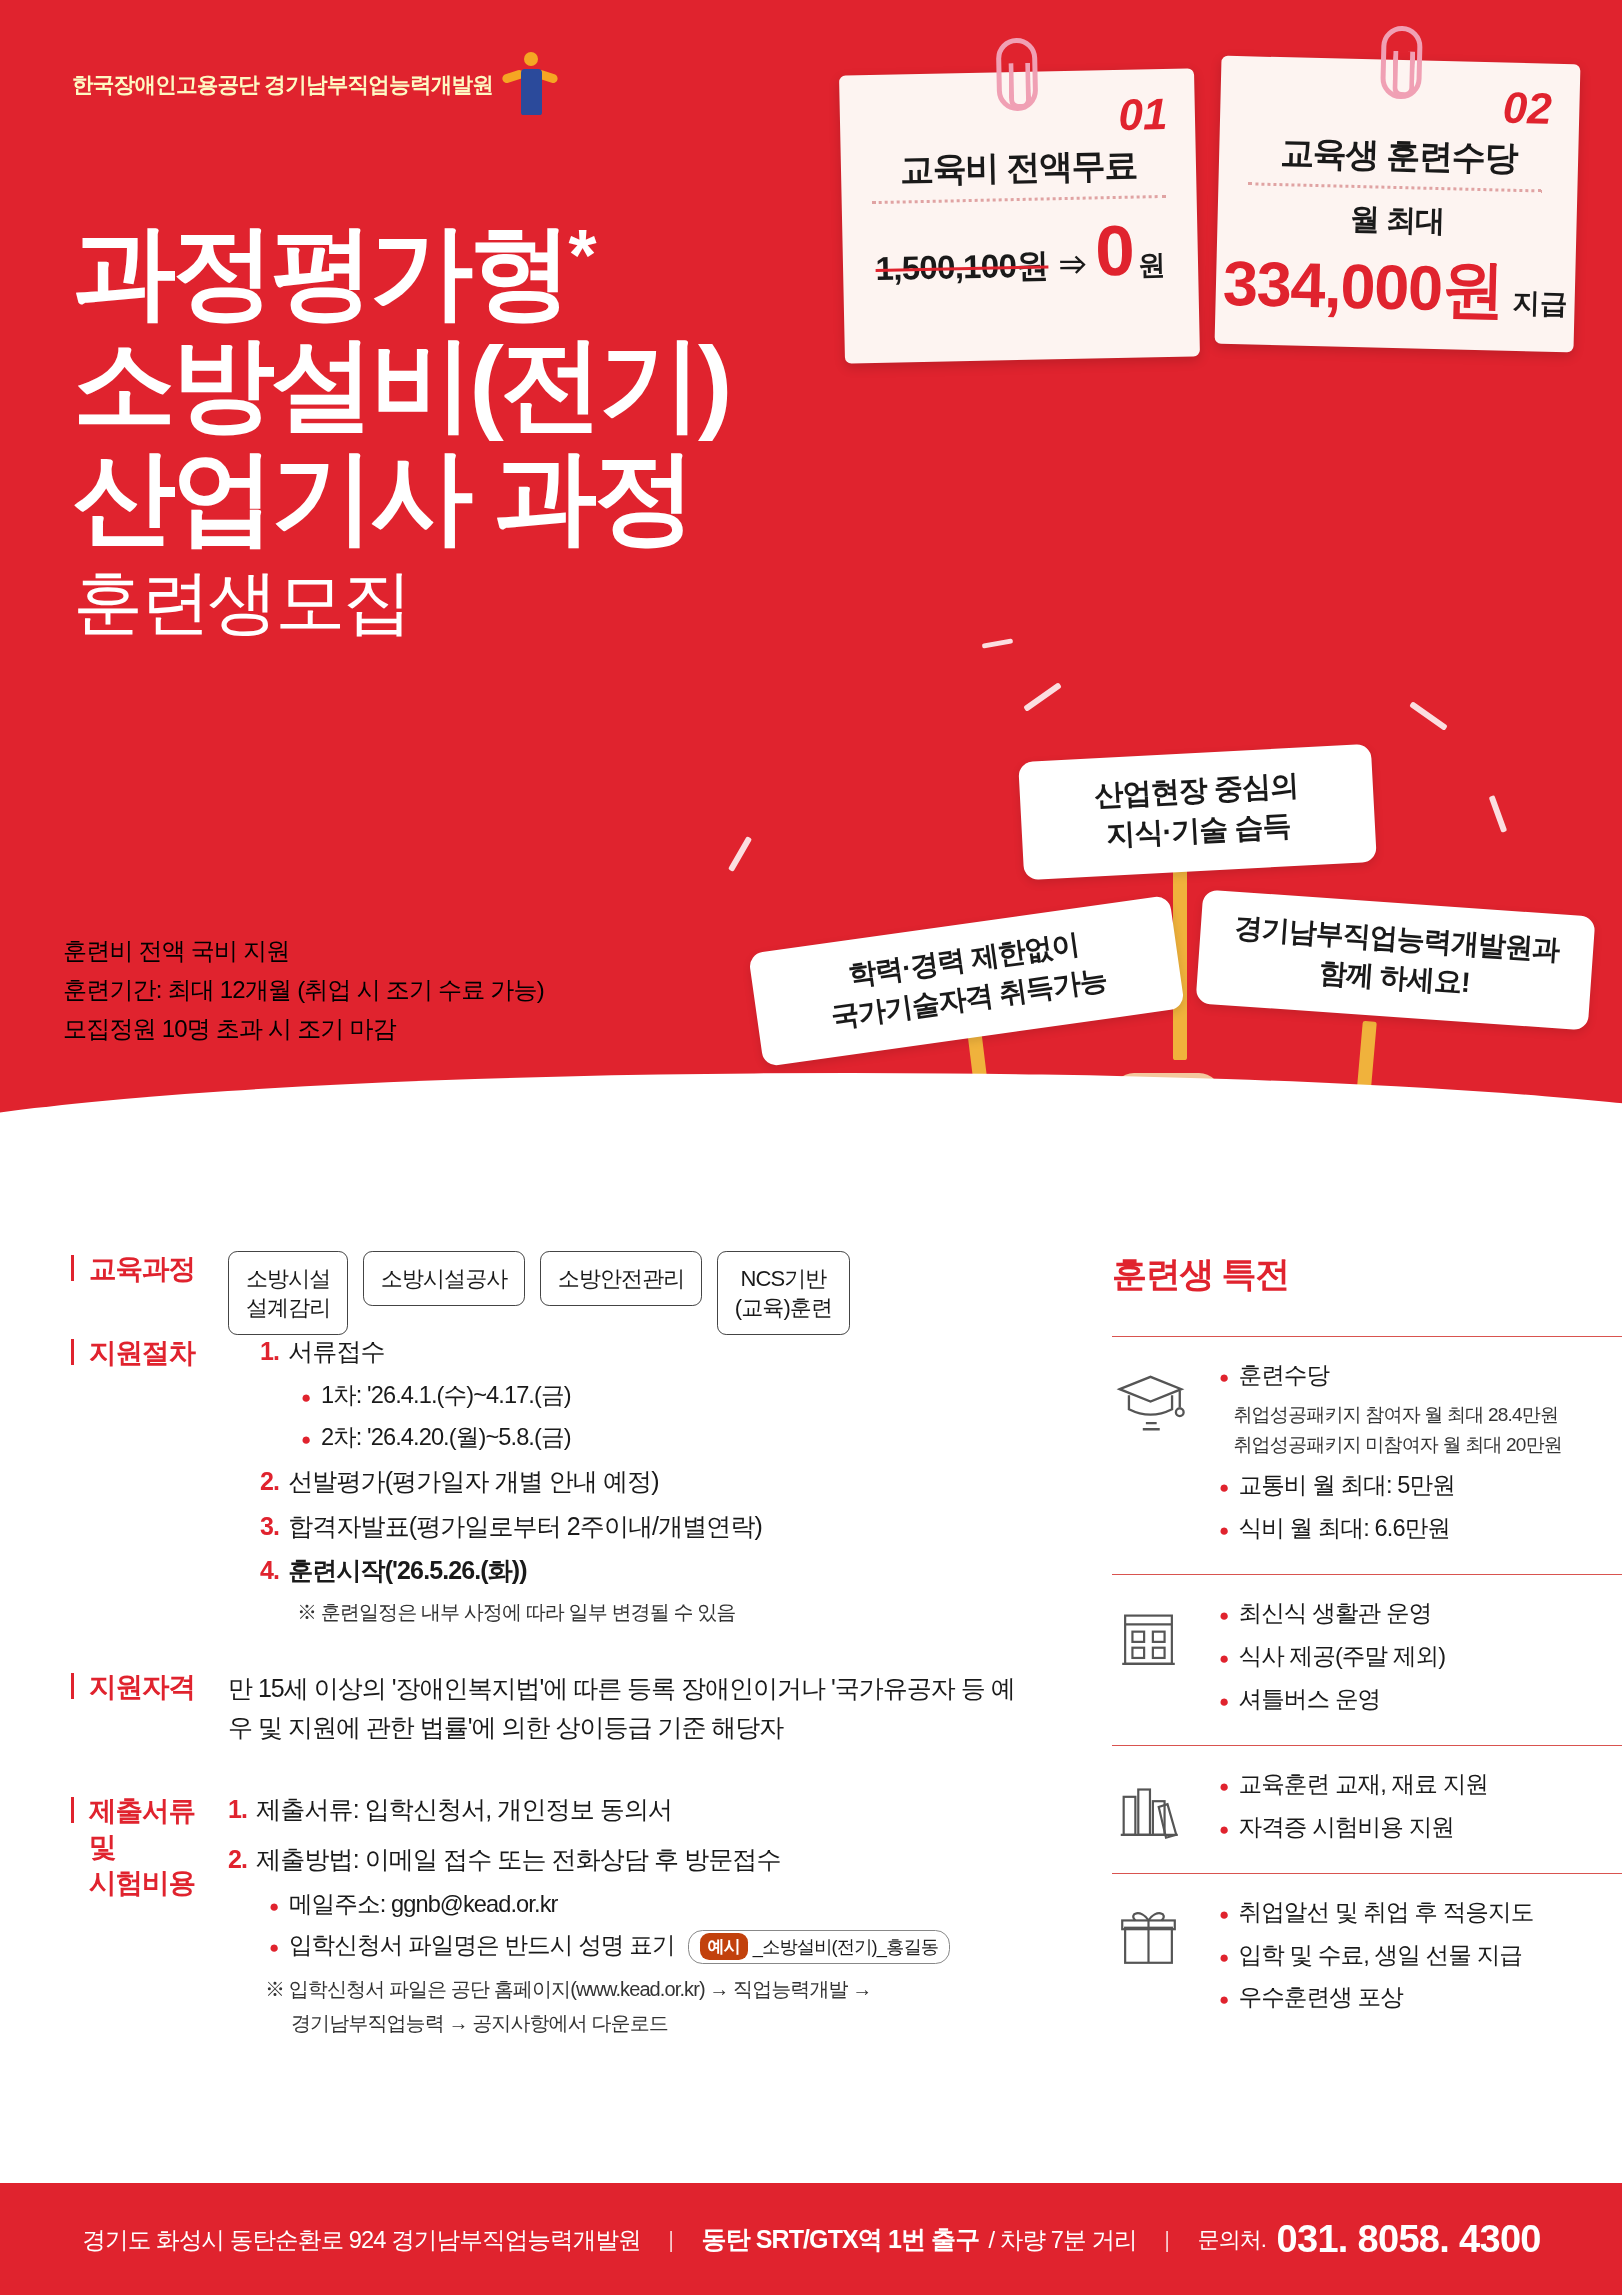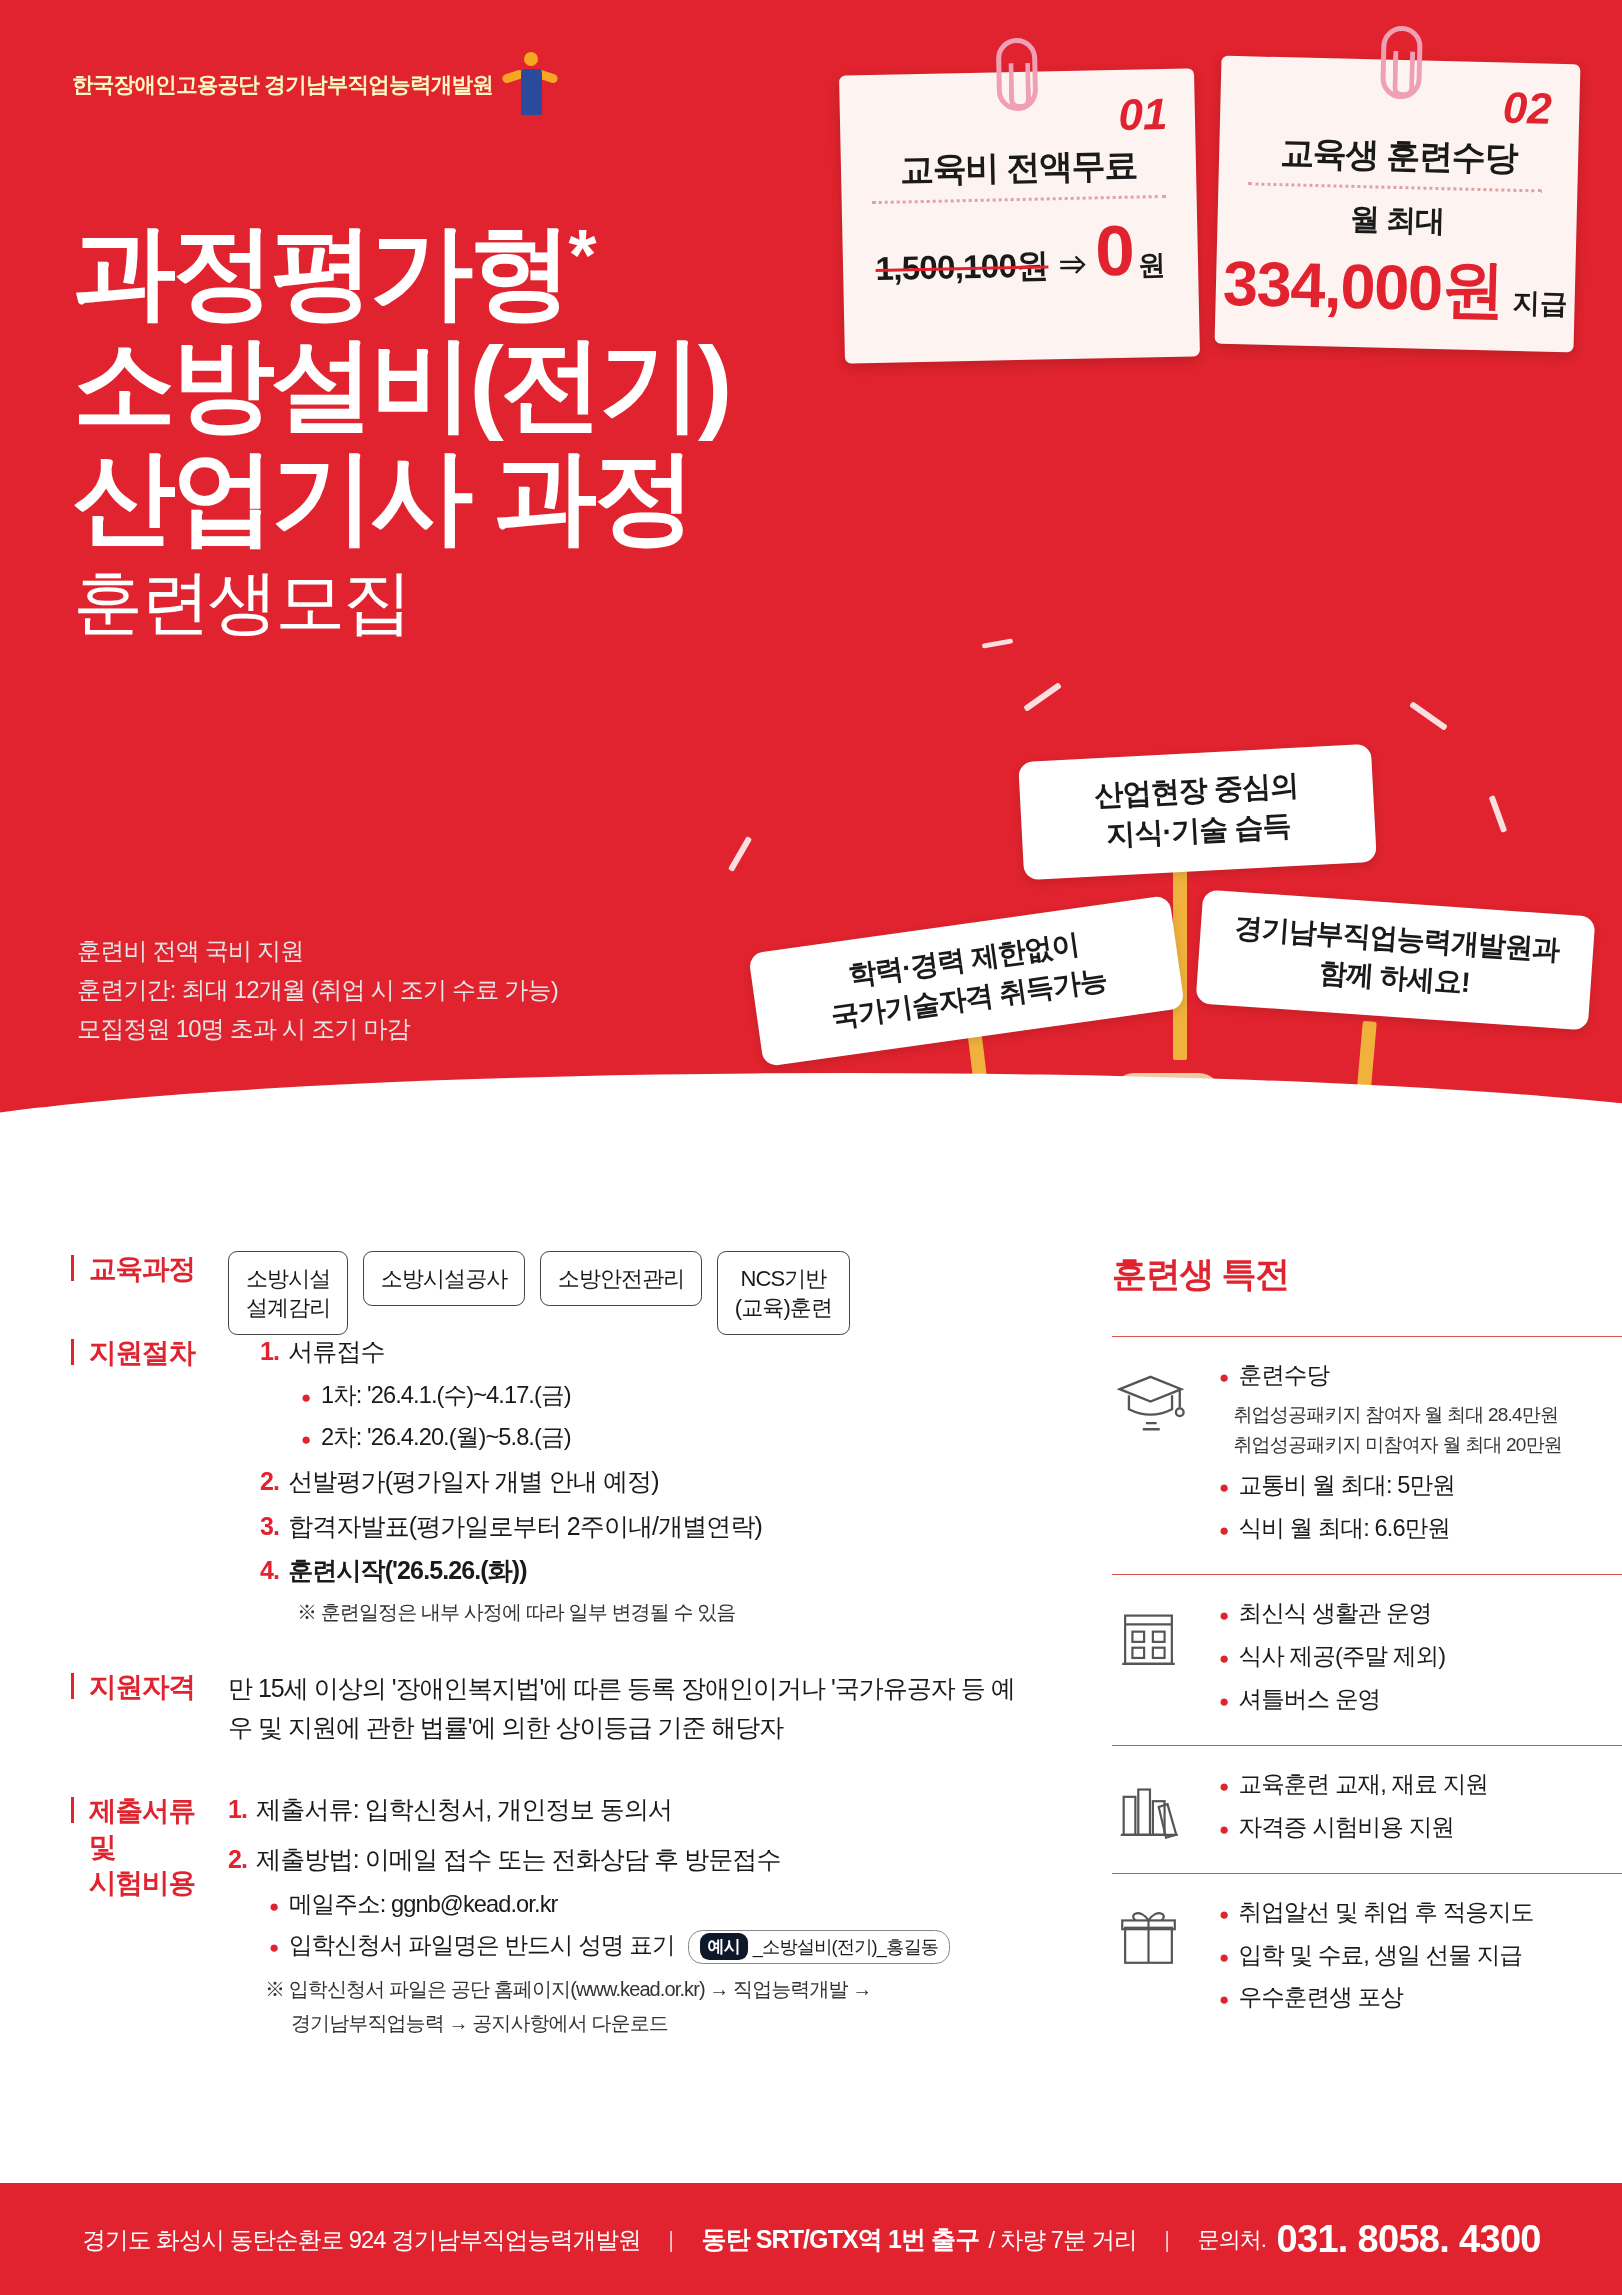--- a/index.html
+++ b/index.html
@@ -76,22 +76,22 @@
     letter-spacing: -3.9px; white-space: nowrap;
   }
   .headline .star { font-size: 72px; vertical-align: top; }
   .headline .l4 {
     font-size: 70px; font-weight: normal; line-height: 1.25;
     letter-spacing: -2.6px; white-space: nowrap; margin-top: 6.5px;
   }
 
   
   .subinfo {
-    position: absolute; left: 77px; top: 932px;
-    color: #e5e5e5; font-size: 24px; line-height: 1.62; letter-spacing: -0.8px;
+    position: absolute; left: 63px; top: 932px;
+    color: #000000; font-size: 24px; line-height: 1.62; letter-spacing: -0.8px;
   }
   .footnote {
     position: absolute; left: 73px; top: 1103px;
     color: #ffffff; letter-spacing: -0.7px;
   }
   .footnote .fn-title { font-size: 22px; font-weight: bold; margin-bottom: 6.5px; }
   .footnote .fn-body { font-size: 19.6px; line-height: 1.5; }
 
   
   .memo {
@@ -234,21 +234,21 @@
 
   .para { font-size: 25px; line-height: 1.55; color: #1a1a1a; letter-spacing: -1px; }
 
   .tagbox {
     display: inline-flex; align-items: center; gap: 5.2px;
     border: 1.3px solid #888; border-radius: 14.4px;
     padding: 2.6px 10.5px; font-size: 18.3px; margin-left: 7.9px;
     white-space: nowrap; vertical-align: middle;
   }
   .tagbox .k {
-    background: #0f172a; color: #fff; border-radius: 9.2px;
+    background: #c2410c; color: #fff; border-radius: 9.2px;
     padding: 2px 7.9px; font-size: 17px; font-weight: bold;
   }
 
   
   .benefits-title {
     font-size: 35px; font-weight: bold; color: #e0232e;
     letter-spacing: -1.3px; margin-bottom: 38px;
   }
   .bgroup {
     display: flex; gap: 22px; align-items: flex-start;

